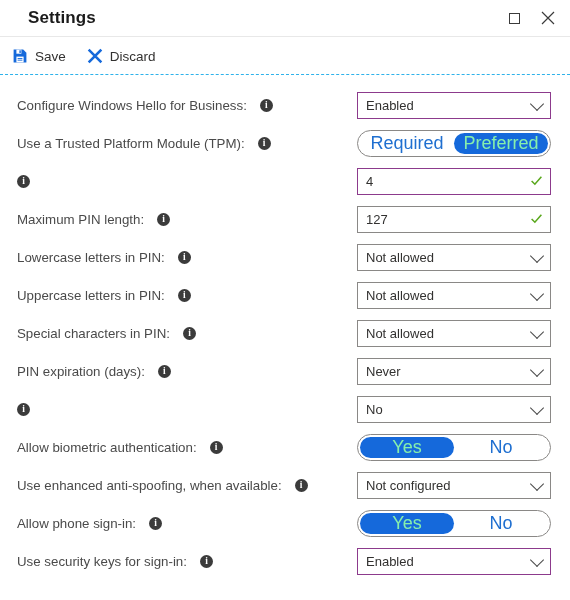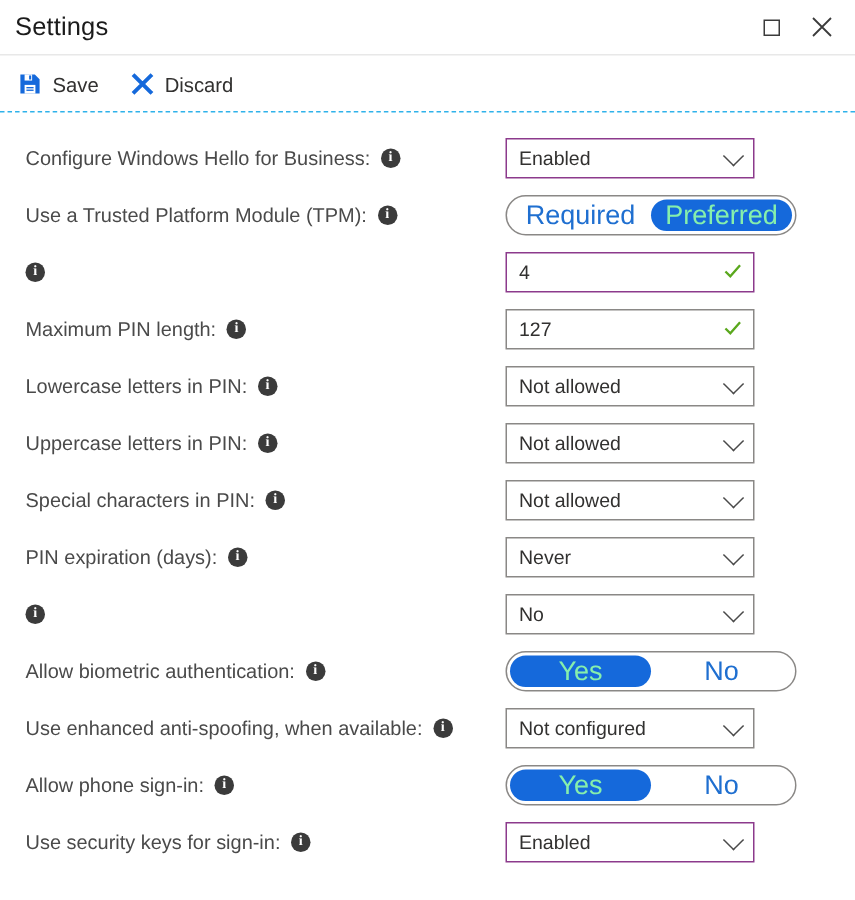--- a/index.html
+++ b/index.html
@@ -11,22 +11,22 @@
   }
   .window { position: relative; width: 570px; height: 600px; background:#fff; }
 
   
   .titlebar {
     position: relative; height: 36px;
     display: flex; align-items: center;
     border-bottom: 1px solid #e8e8e8;
   }
   .title {
-    font-size: 17px; color: #1b1b1b; margin-left: 10px;
-    letter-spacing: .1px; white-space: nowrap;
+    font-size: 17px; color: #1b1b1b; margin-left: 28px;
+    letter-spacing: .1px; white-space: nowrap; font-weight: bold;
   }
   .win-controls {
     position: absolute; right: 8px; top: 0; height: 36px;
     display: flex; align-items: center; gap: 6px;
   }
   .win-btn {
     width: 28px; height: 28px; display: flex;
     align-items: center; justify-content: center;
     cursor: pointer; color: #3b3b3b;
   }
@@ -50,31 +50,31 @@
   }
 
   
   .settings { position: relative; padding-top: 11px; }
   .row {
     position: relative; display: flex; align-items: center;
     height: 38px; padding-left: 17px;
   }
   .label {
     font-size: 13.3px; color: #4a4a4a; white-space: nowrap;
-    display: flex; align-items: center; gap: 7px;
+    display: flex; align-items: center; gap: 13px;
   }
   .info {
     width: 13px; height: 13px; border-radius: 50%;
     background: #3b3b3b; color: #fff;
     font-size: 9.5px; font-weight: bold; line-height: 13px;
     text-align: center; font-family: "Liberation Serif", serif;
     flex: 0 0 auto; cursor: pointer; user-select: none;
   }
 
-  .control { position: absolute; left: 337px; width: 166px; }
+  .control { position: absolute; left: 357px; width: 194px; }
 
   
   .dd {
     position: relative; box-sizing: border-box;
     height: 27px; background: #fff;
     border: 1px solid #8a8886; display: flex; align-items: center;
     padding: 0 26px 0 8px; cursor: pointer;
   }
   .dd.mod { border-color: #8c3a8c; }
   .dd-text {

